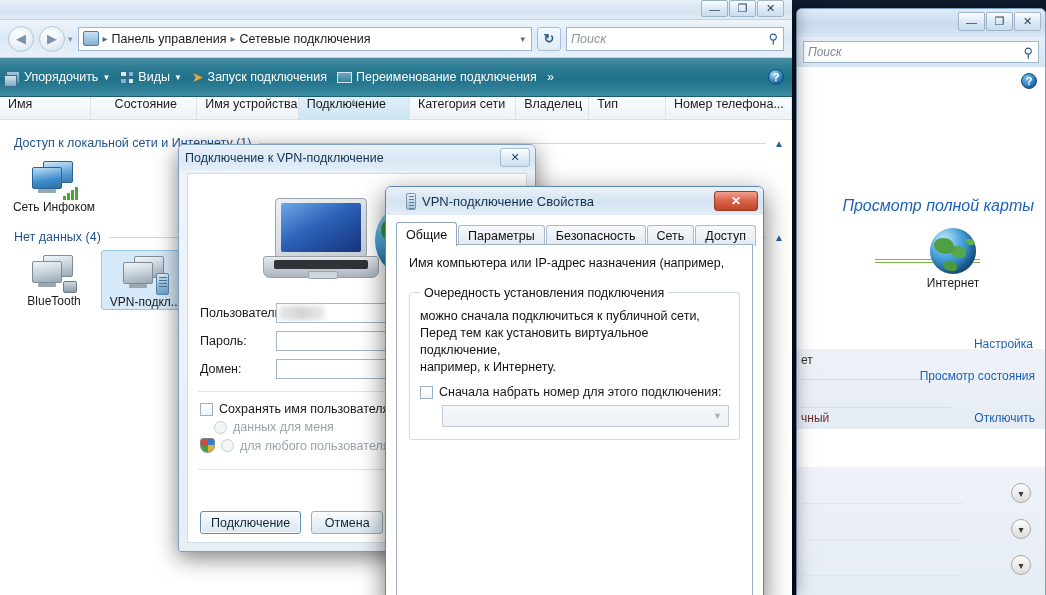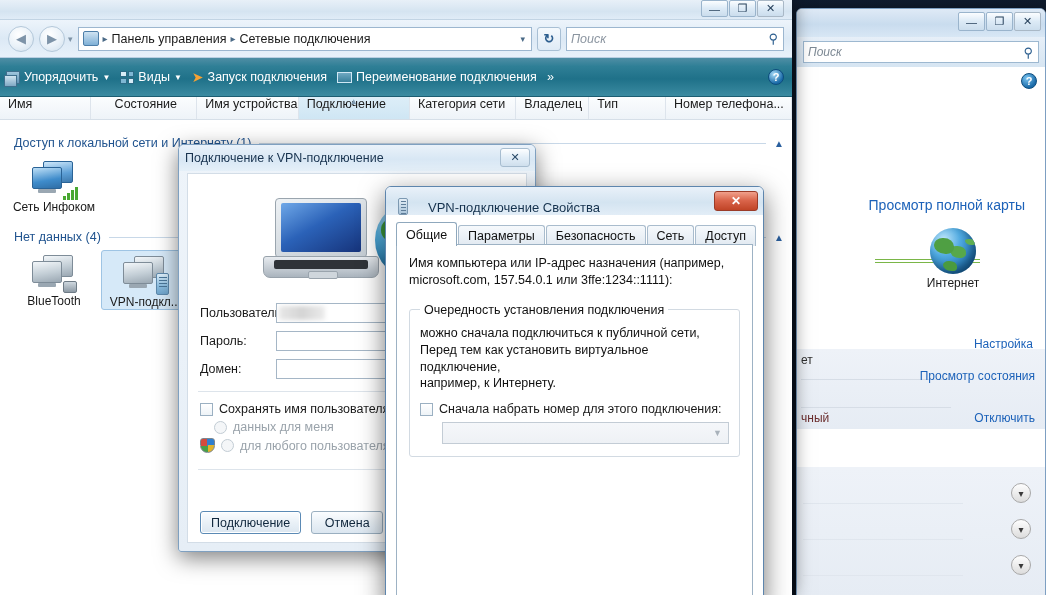--- a/index.html
+++ b/index.html
@@ -63,21 +63,21 @@
   #rightWin .body { position: relative; height: calc(100% - 58px); background:#fff; padding: 0; }
   .helpdot {
     position: absolute; right: 8px; top: 6px;
     width: 16px; height: 16px; border-radius: 50%;
     background: radial-gradient(circle at 35% 30%, #7cc6f2, #1a6aa8 70%);
     color: #fff; font-size: 11px; font-weight: bold;
     display: flex; align-items: center; justify-content: center;
     border: 1px solid #0d4d7e;
   }
   .link { color: #1c62b9; cursor: pointer; }
-  .fullmap { position: absolute; right: 20px; top: 130px; font-size: 14px; }
+  .fullmap { position: absolute; right: 11px; top: 130px; font-size: 16px; font-style: italic; }
   .greenline { position: absolute; left: 78px; top: 192px; width: 105px; height: 4px;
     border-top: 1px solid #7ab648; border-bottom: 1px solid #7ab648; }
   .globe-wrap { position:absolute; left: 126px; top: 161px; text-align:center; width: 60px;}
   .globe {
     width: 46px; height: 46px; margin: 0 auto; border-radius: 50%;
     background:
       radial-gradient(circle at 30% 25%, #bfe6fb 0%, #4fa9e0 35%, #1d6fae 75%, #14507f 100%);
     position: relative; overflow: hidden;
     box-shadow: inset -4px -5px 9px rgba(0,0,0,.33);
   }
@@ -300,21 +300,21 @@
   
   #vpnProps {
     left: 385px; top: 186px; width: 379px; height: 420px;
     border: 1px solid #5d85ad; border-radius: 6px 6px 0 0;
     background: #fff;
     box-shadow: 0 8px 26px rgba(0,0,0,.55);
   }
   #vpnProps .titlebar {
     height: 28px; border-radius: 5px 5px 0 0;
     background: linear-gradient(180deg,#e9f1f9,#d4e4f1 55%,#e2edf7);
-    display:flex; align-items:flex-end; gap:20px; padding: 0 12px;
+    display:flex; align-items:center; gap:6px; padding: 0 20px;
     font-size: 13px; color:#15324e; position: relative;
   }
   .props-icon { width: 10px; height: 17px; background: linear-gradient(180deg,#e4eef6,#a9c4da); border:1px solid #7c99b2; border-radius:2px; position:relative;}
   .props-icon::after{content:"";position:absolute;left:2px;top:2px;width:5px;height:1px;background:#5e7d99;
     box-shadow:0 3px 0 #5e7d99,0 6px 0 #5e7d99,0 9px 0 #5e7d99,0 12px 0 #5e7d99;}
   .redclose {
     position:absolute; right: 5px; top: 4px; width: 44px; height: 20px;
     border:1px solid #9a3b28; border-radius:3px;
     background: linear-gradient(180deg,#f0a08c,#d9644a 48%,#c04427);
     color:#fff; font-size:12px; font-weight:bold;
@@ -619,21 +619,20 @@
   <div class="tabstrip">
     <div class="tab active">Общие</div>
     <div class="tab">Параметры</div>
     <div class="tab">Безопасность</div>
     <div class="tab">Сеть</div>
     <div class="tab">Доступ</div>
   </div>
 
   <div class="tabpanel">
     <div class="desc">Имя компьютера или IP-адрес назначения (например,</div>
-    <div class="desc">microsoft.com, 157.54.0.1 или 3ffe:1234::1111):</div>
 
     <fieldset class="grp">
       <legend>Очередность установления подключения</legend>
       <div class="desc">можно сначала подключиться к публичной сети,</div>
       <div class="desc">Перед тем как установить виртуальное подключение,</div>
       <div class="desc">например, к Интернету.</div>
       <div class="cbrow" style="padding:10px 0 0 0;">
         <span class="cbox"></span>
         <span>Сначала набрать номер для этого подключения:</span>
       </div>

